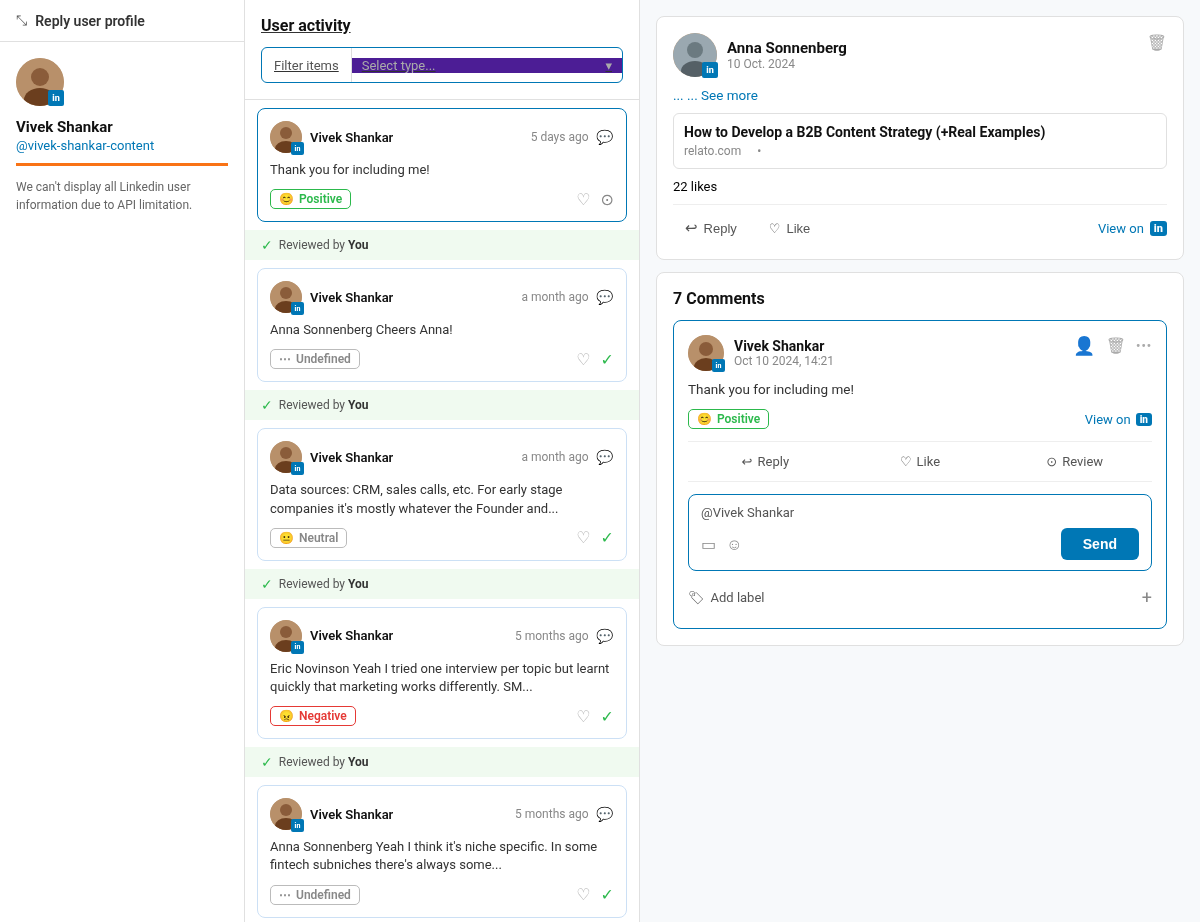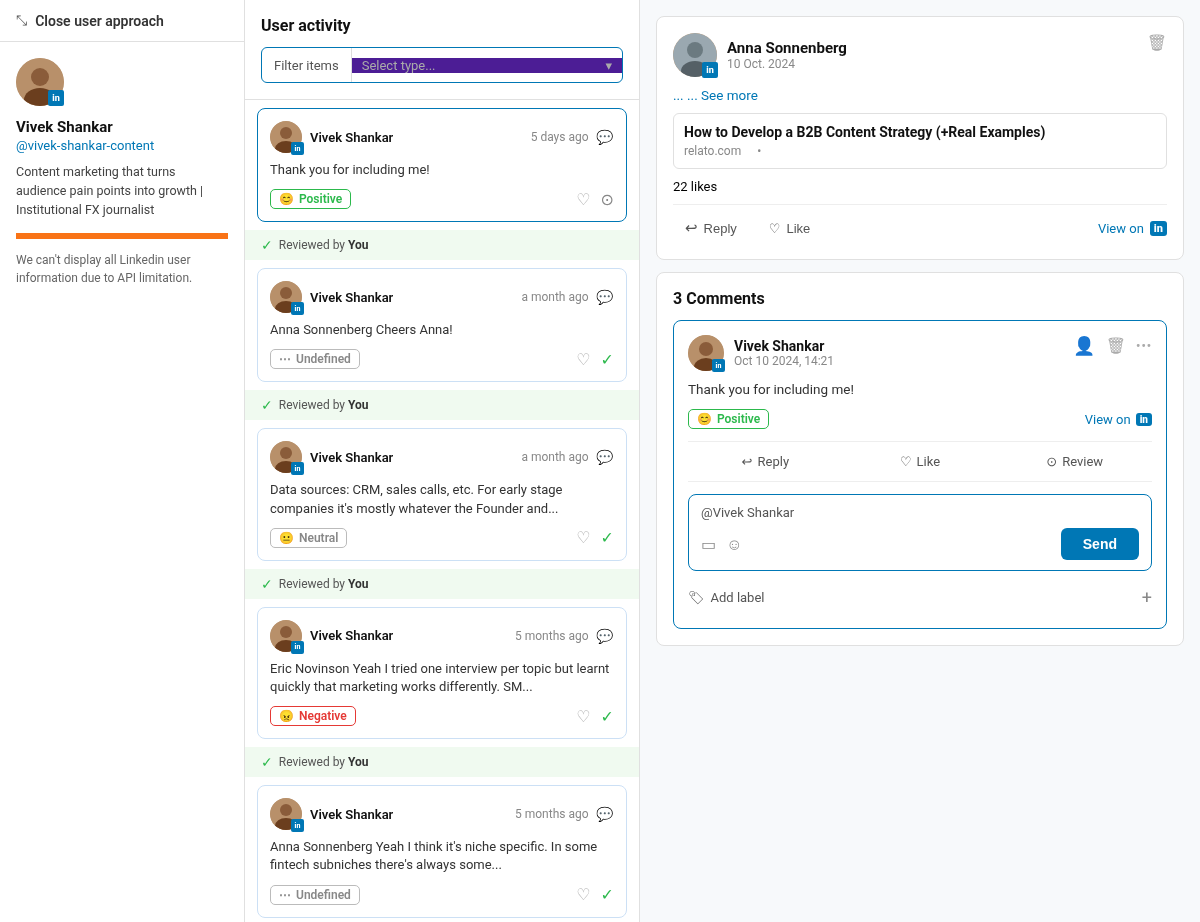--- a/index.html
+++ b/index.html
@@ -13,25 +13,25 @@
     .sidebar-header-text { font-size: 14px; font-weight: 600; color: #333; }
     .sidebar-profile { padding: 16px; }
     .avatar-container { position: relative; width: 48px; height: 48px; margin-bottom: 12px; }
     .avatar-img { width: 48px; height: 48px; border-radius: 50%; background: #c0a080; display: flex; align-items: center; justify-content: center; overflow: hidden; }
     .avatar-img svg { width: 48px; height: 48px; }
     .linkedin-badge { position: absolute; bottom: 0; right: 0; width: 16px; height: 16px; background: #0077b5; border-radius: 2px; display: flex; align-items: center; justify-content: center; }
     .linkedin-badge-text { color: #fff; font-size: 9px; font-weight: 800; line-height: 1; }
     .profile-name { font-size: 15px; font-weight: 700; color: #111; margin-bottom: 2px; }
     .profile-handle { font-size: 13px; color: #0077b5; margin-bottom: 10px; }
     .profile-bio { font-size: 12.5px; color: #444; line-height: 1.5; margin-bottom: 14px; }
-    .profile-api-notice { font-size: 12px; color: #666; line-height: 1.5; padding-top: 12px; border-top: 6px solid #f97316; }
+    .profile-api-notice { font-size: 12px; color: #666; line-height: 1.5; padding-top: 12px; border-top: 3px solid #f97316; }
 
     
     .middle-panel { width: 395px; min-width: 395px; background: #fff; border-right: 1px solid #e0e0e0; display: flex; flex-direction: column; overflow: hidden; }
-    .middle-header { padding: 16px; border-bottom: 1px solid #e0e0e0; }
+    .middle-header { padding: 16px; border-bottom: 1px solid #e0e0e0; text-decoration: underline; }
     .middle-title { font-size: 16px; font-weight: 700; color: #111; margin-bottom: 12px; }
     .filter-bar { display: flex; align-items: center; border: 1.5px solid #0077b5; border-radius: 6px; overflow: hidden; height: 36px; }
     .filter-label { padding: 0 12px; font-size: 13px; color: #555; border-right: 1px solid #ddd; height: 100%; display: flex; align-items: center; }
     .filter-select { flex: 1; padding: 0 10px; font-size: 13px; color: #aaa; display: flex; align-items: center; justify-content: space-between; background: #4c1d95; }
     .activity-list { overflow-y: auto; flex: 1; }
     .activity-item-wrapper { }
     .reviewed-banner { background: #f0faf0; padding: 7px 16px; display: flex; align-items: center; gap: 6px; font-size: 12px; color: #555; }
     .reviewed-banner .check-icon { color: #2cb94c; font-size: 14px; }
     .reviewed-banner strong { color: #333; }
     .activity-card { margin: 8px 12px; border: 1.5px solid #cce0f5; border-radius: 8px; padding: 12px; background: #fff; }
@@ -120,38 +120,37 @@
     .activity-list::-webkit-scrollbar-thumb { background: #ccc; border-radius: 4px; }
   </style>
 </head>
 <body>
 
 <div class="app-container">
 
   <div class="sidebar">
     <div class="sidebar-header">
       <span class="sidebar-header-icon">⤡</span>
-      <span class="sidebar-header-text">Close user approach</span>
+      <span class="sidebar-header-text">Reply user profile</span>
     </div>
     <div class="sidebar-profile">
       <div class="avatar-container">
         <div class="avatar-img">
           <svg viewBox="0 0 48 48" xmlns="http://www.w3.org/2000/svg">
             <circle cx="24" cy="24" r="24" fill="#b8906a"></circle>
             <circle cx="24" cy="19" r="9" fill="#8a5c3a"></circle>
             <ellipse cx="24" cy="42" rx="16" ry="12" fill="#6b3e1e"></ellipse>
           </svg>
         </div>
         <div class="linkedin-badge">
           <span class="linkedin-badge-text">in</span>
         </div>
       </div>
       <div class="profile-name">Vivek Shankar</div>
       <div class="profile-handle">@vivek-shankar-content</div>
-      <div class="profile-bio">Content marketing that turns audience pain points into growth | Institutional FX journalist</div>
       <div class="profile-api-notice">We can't display all Linkedin user information due to API limitation.</div>
     </div>
   </div>
 
   <div class="middle-panel">
     <div class="middle-header">
       <div class="middle-title">User activity</div>
       <div class="filter-bar">
         <div class="filter-label">Filter items</div>
         <div class="filter-select">
@@ -407,21 +406,21 @@
           </button>
         </div>
         <div class="view-on-linkedin">
           <span>View on</span>
           <span style="background:#0077b5;color:#fff;font-size:11px;font-weight:800;padding:1px 4px;border-radius:3px;">in</span>
         </div>
       </div>
     </div>
 
     <div class="comments-section">
-      <div class="comments-title">3 Comments</div>
+      <div class="comments-title">7 Comments</div>
 
       <div class="comment-card">
         <div class="comment-header">
           <div class="comment-user-info">
             <div class="comment-avatar">
               <svg viewBox="0 0 36 36" xmlns="http://www.w3.org/2000/svg">
                 <circle cx="18" cy="18" r="18" fill="#b8906a"></circle>
                 <circle cx="18" cy="14" r="7" fill="#8a5c3a"></circle>
                 <ellipse cx="18" cy="32" rx="12" ry="9" fill="#6b3e1e"></ellipse>
               </svg>

